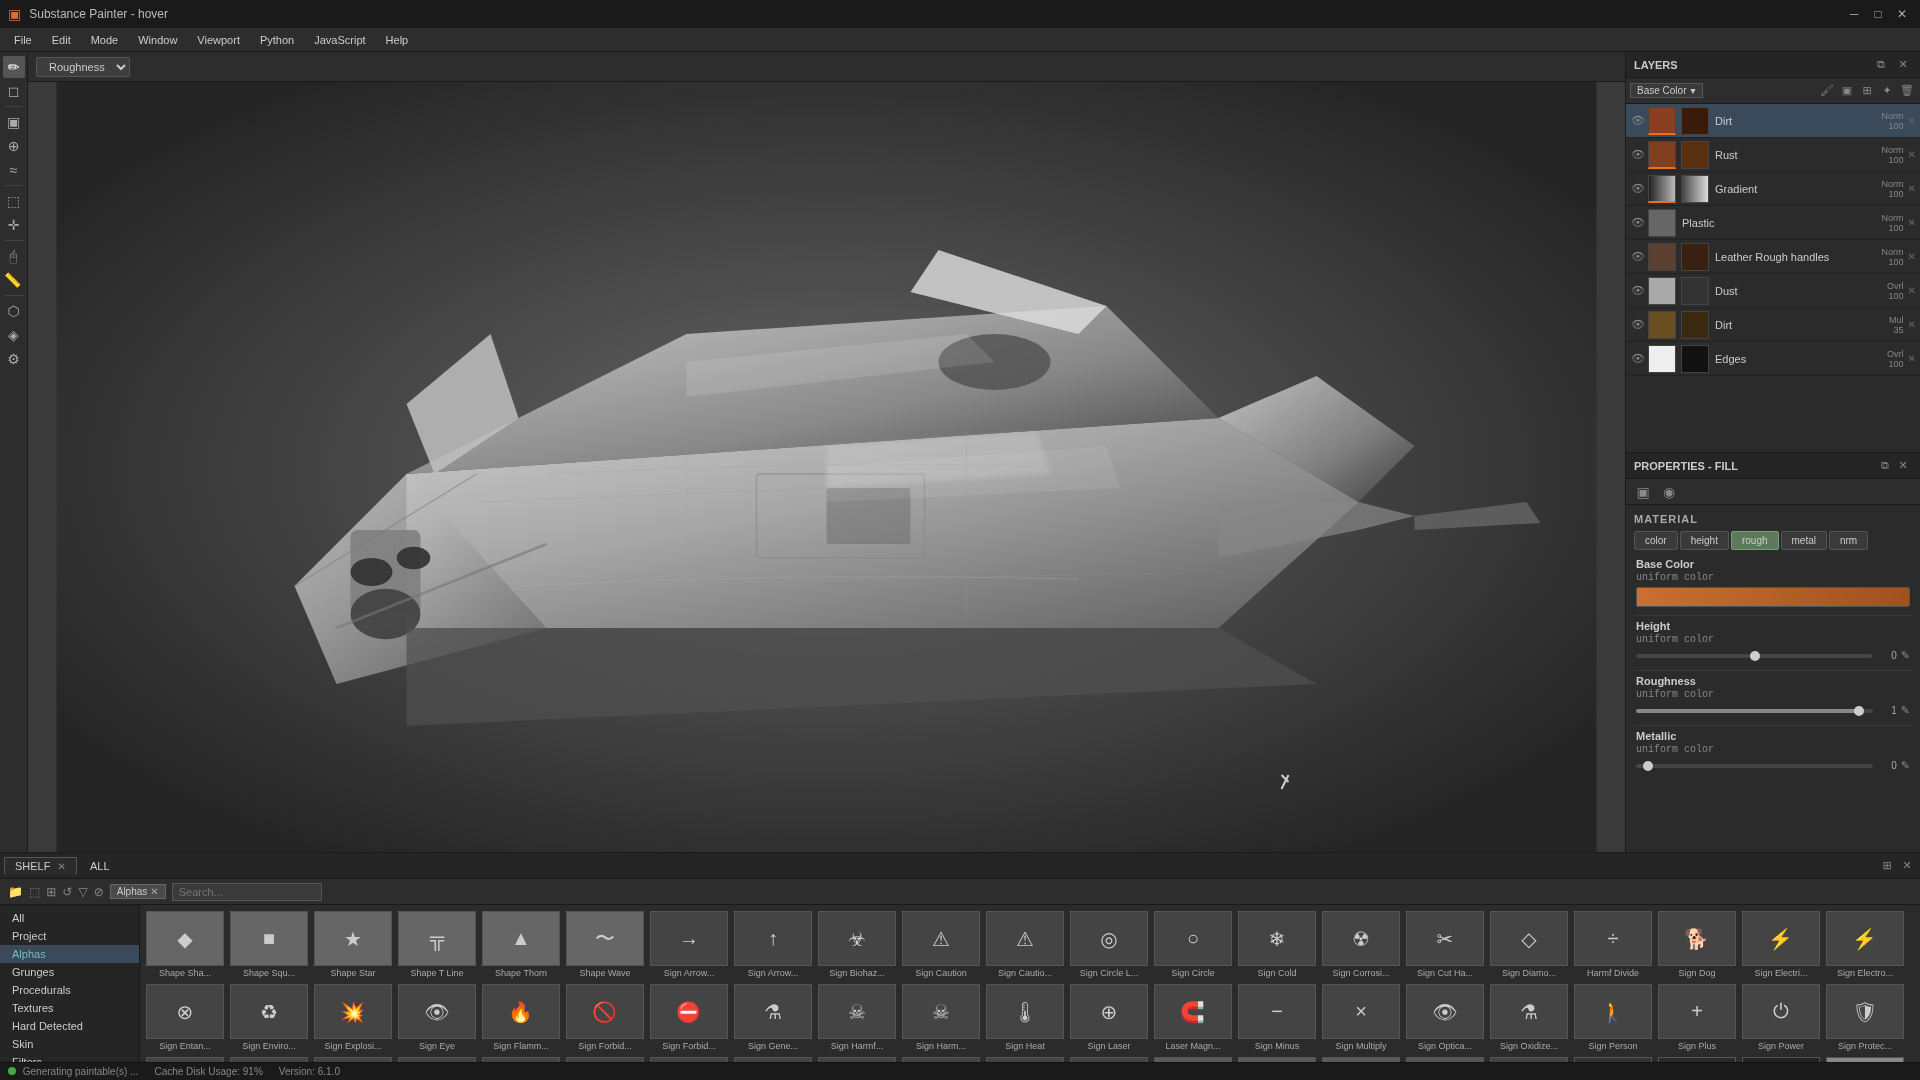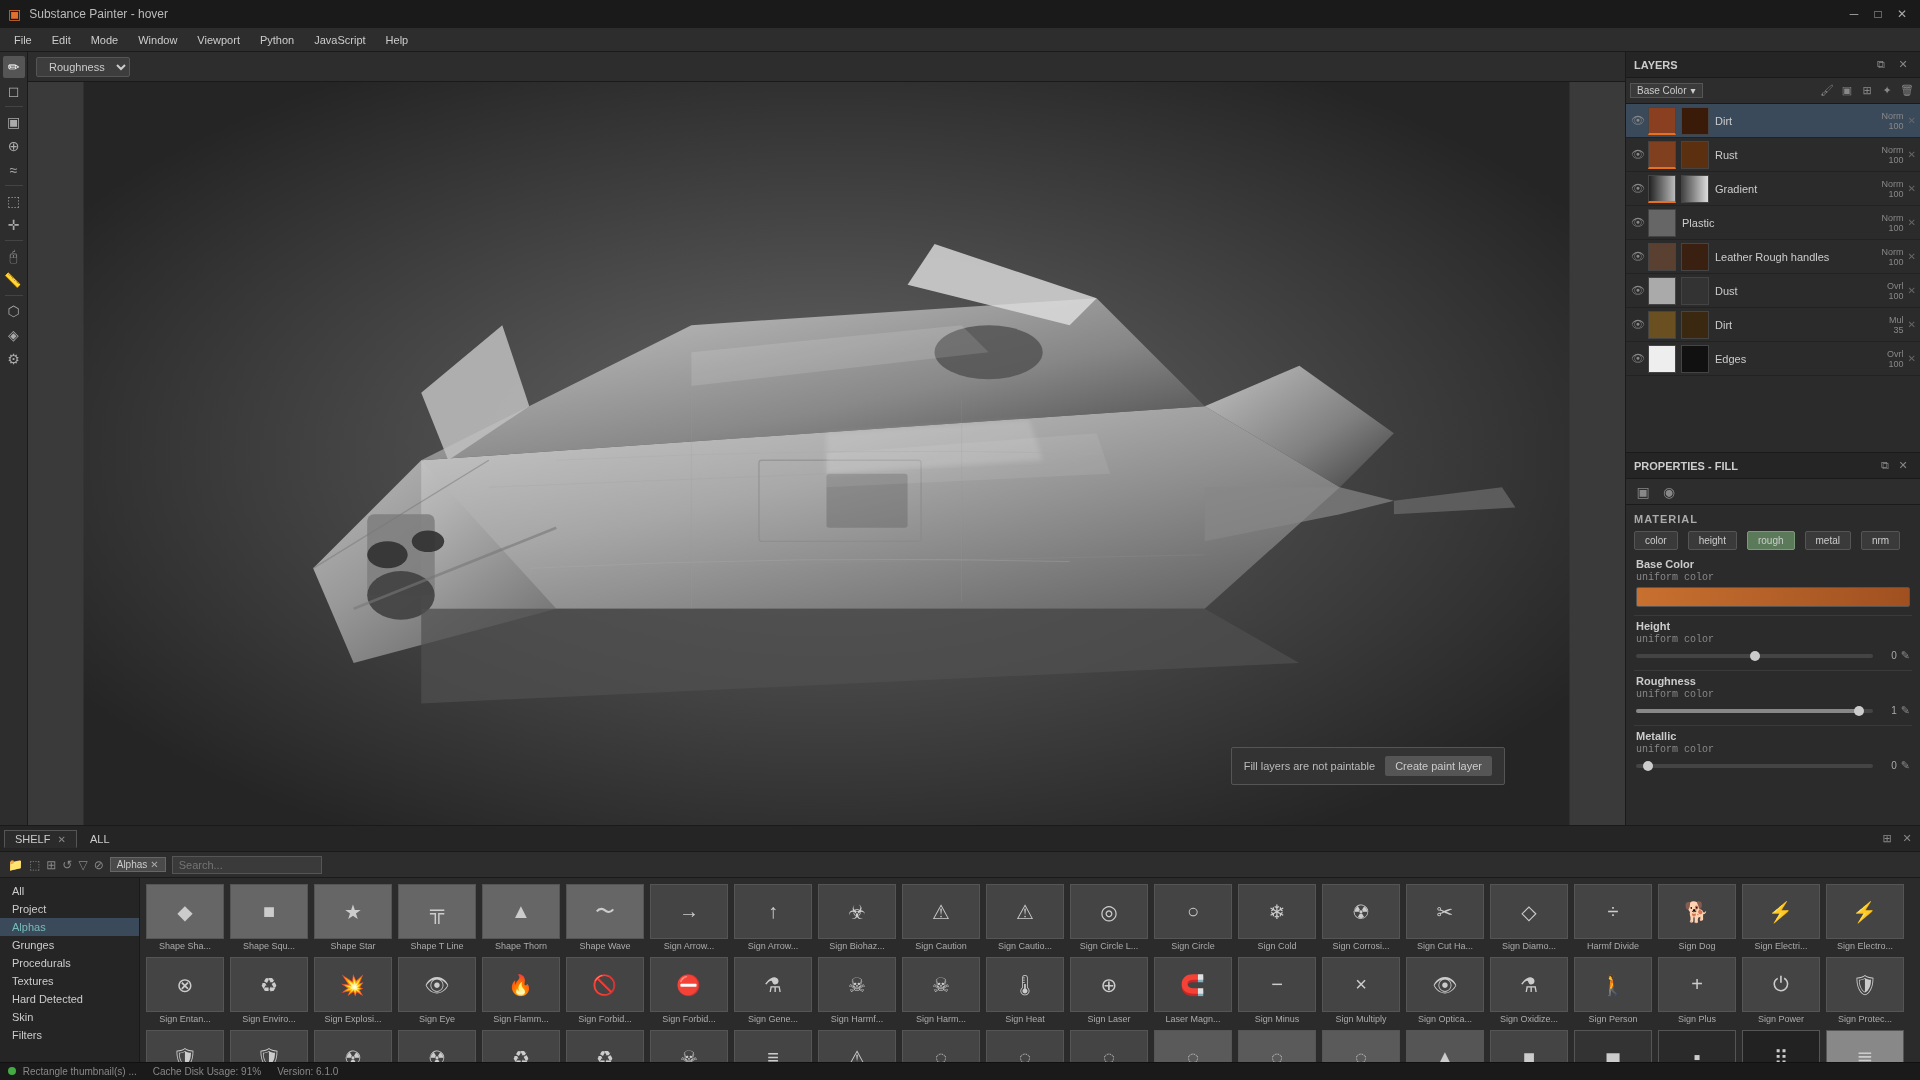--- a/index.html
+++ b/index.html
@@ -60,21 +60,21 @@
 
     
     #properties-panel { border-top: 1px solid #1a1a1a; }
     #properties-header { background: #252525; height: 26px; display: flex; align-items: center; padding: 0 8px; border-bottom: 1px solid #1a1a1a; }
     #properties-title { font-size: 11px; color: #ccc; font-weight: bold; flex: 1; }
     #properties-toolbar { height: 26px; background: #2d2d2d; display: flex; align-items: center; padding: 0 8px; gap: 8px; border-bottom: 1px solid #1a1a1a; }
 
     
     #material-section { padding: 8px; }
     #material-label { font-size: 11px; color: #aaa; font-weight: bold; margin-bottom: 6px; letter-spacing: 1px; }
-    #material-tabs { display: flex; gap: 10px; margin-bottom: 8px; }
+    #material-tabs { display: flex; gap: 2px; margin-bottom: 8px; }
     .mat-tab { padding: 3px 10px; border: 1px solid #555; background: #3a3a3a; color: #ccc; font-size: 10px; cursor: pointer; border-radius: 2px; }
     .mat-tab.rough-active { background: #5a7a5a; border-color: #7a9a7a; }
 
     
     #mat-mode-section { margin-bottom: 8px; }
     #mat-mode-label { font-size: 10px; color: #aaa; text-align: right; margin-bottom: 2px; }
     #mat-mode-value { font-size: 10px; color: #888; text-align: right; margin-bottom: 4px; }
     #mat-or { font-size: 10px; color: #888; text-align: center; margin: 4px 0; }
 
     
@@ -83,21 +83,21 @@
     .prop-sublabel { font-size: 10px; color: #888; margin-bottom: 4px; font-family: Liberation Mono, monospace; }
     .color-bar { height: 20px; background: linear-gradient(to right, #c87030, #c87030); border: 1px solid #555; border-radius: 2px; }
     .prop-slider-row { display: flex; align-items: center; gap: 4px; margin-top: 4px; }
     .prop-slider { flex: 1; height: 4px; background: #444; border-radius: 2px; position: relative; }
     .prop-slider-fill { height: 100%; background: #888; border-radius: 2px; }
     .prop-slider-thumb { width: 10px; height: 10px; background: #ccc; border-radius: 50%; position: absolute; top: -3px; cursor: pointer; }
     .prop-value { font-size: 10px; color: #aaa; width: 20px; text-align: right; }
     .prop-edit-icon { color: #888; font-size: 11px; cursor: pointer; }
 
     
-    #bottom-area { height: 237px; background: #2b2b2b; border-top: 1px solid #1a1a1a; display: flex; flex-direction: column; flex-shrink: 0; }
+    #bottom-area { height: 210px; background: #2b2b2b; border-top: 1px solid #1a1a1a; display: flex; flex-direction: column; flex-shrink: 0; }
     #shelf-tabbar { height: 26px; background: #252525; display: flex; align-items: center; padding: 0 4px; gap: 2px; border-bottom: 1px solid #1a1a1a; }
     .shelf-tab { padding: 2px 10px; font-size: 11px; color: #ccc; cursor: pointer; border: 1px solid transparent; }
     .shelf-tab.active { background: #2b2b2b; border-color: #555 #555 #2b2b2b #555; }
     .shelf-tab-close { font-size: 10px; color: #888; cursor: pointer; margin-left: 4px; }
 
     #shelf-toolbar { height: 26px; background: #2d2d2d; display: flex; align-items: center; padding: 0 8px; gap: 6px; border-bottom: 1px solid #1a1a1a; }
     .shelf-tool-btn { color: #888; font-size: 12px; cursor: pointer; }
     #search-input { background: #3a3a3a; border: 1px solid #555; color: #ccc; padding: 2px 6px; font-size: 11px; width: 150px; }
     .filter-tag { background: #4a4a4a; border: 1px solid #666; padding: 1px 6px; font-size: 10px; color: #ccc; display: flex; align-items: center; gap: 3px; }
     .filter-tag-close { cursor: pointer; color: #aaa; }
@@ -264,24 +264,20 @@
           <path d="M 200 200 Q 400 190 600 195" stroke="#aaa" stroke-width="0.7" fill="none" opacity="0.4"></path>
           <path d="M 180 280 Q 380 270 580 275" stroke="#aaa" stroke-width="0.7" fill="none" opacity="0.4"></path>
           <path d="M 300 150 L 300 310" stroke="#999" stroke-width="0.5" fill="none" opacity="0.3"></path>
           <path d="M 500 155 L 500 305" stroke="#999" stroke-width="0.5" fill="none" opacity="0.3"></path>
         </g>
 
         <line x1="880" y1="495" x2="875" y2="505" stroke="#ccc" stroke-width="1.5"></line>
         <line x1="875" y1="495" x2="880" y2="500" stroke="#ccc" stroke-width="1.5"></line>
       </svg>
 
-      <div id="fill-tooltip">
-        <span>Fill layers are not paintable</span>
-        <button>Create paint layer</button>
-      </div>
     </div>
   </div>
 
   <div id="right-panel">
 
     <div id="layers-panel">
       <div id="layers-header">
         <div id="layers-title">LAYERS</div>
         <div class="panel-icon-btn">⧉</div>
         <div class="panel-icon-btn">✕</div>
@@ -903,17 +899,17 @@
 
   </div>
         </div>
     </div>
   </div>
 </div>
 
 <div id="statusbar">
   <div class="status-right">
     <span class="status-dot"></span>
-    <span>Rectangle thumbnail(s) ...</span>
+    <span>Generating paintable(s) ...</span>
   </div>
   <div class="status-right">Cache Disk Usage: 91%</div>
   <div class="status-right">Version: 6.1.0</div>
 </div>
 
 </body></html>

